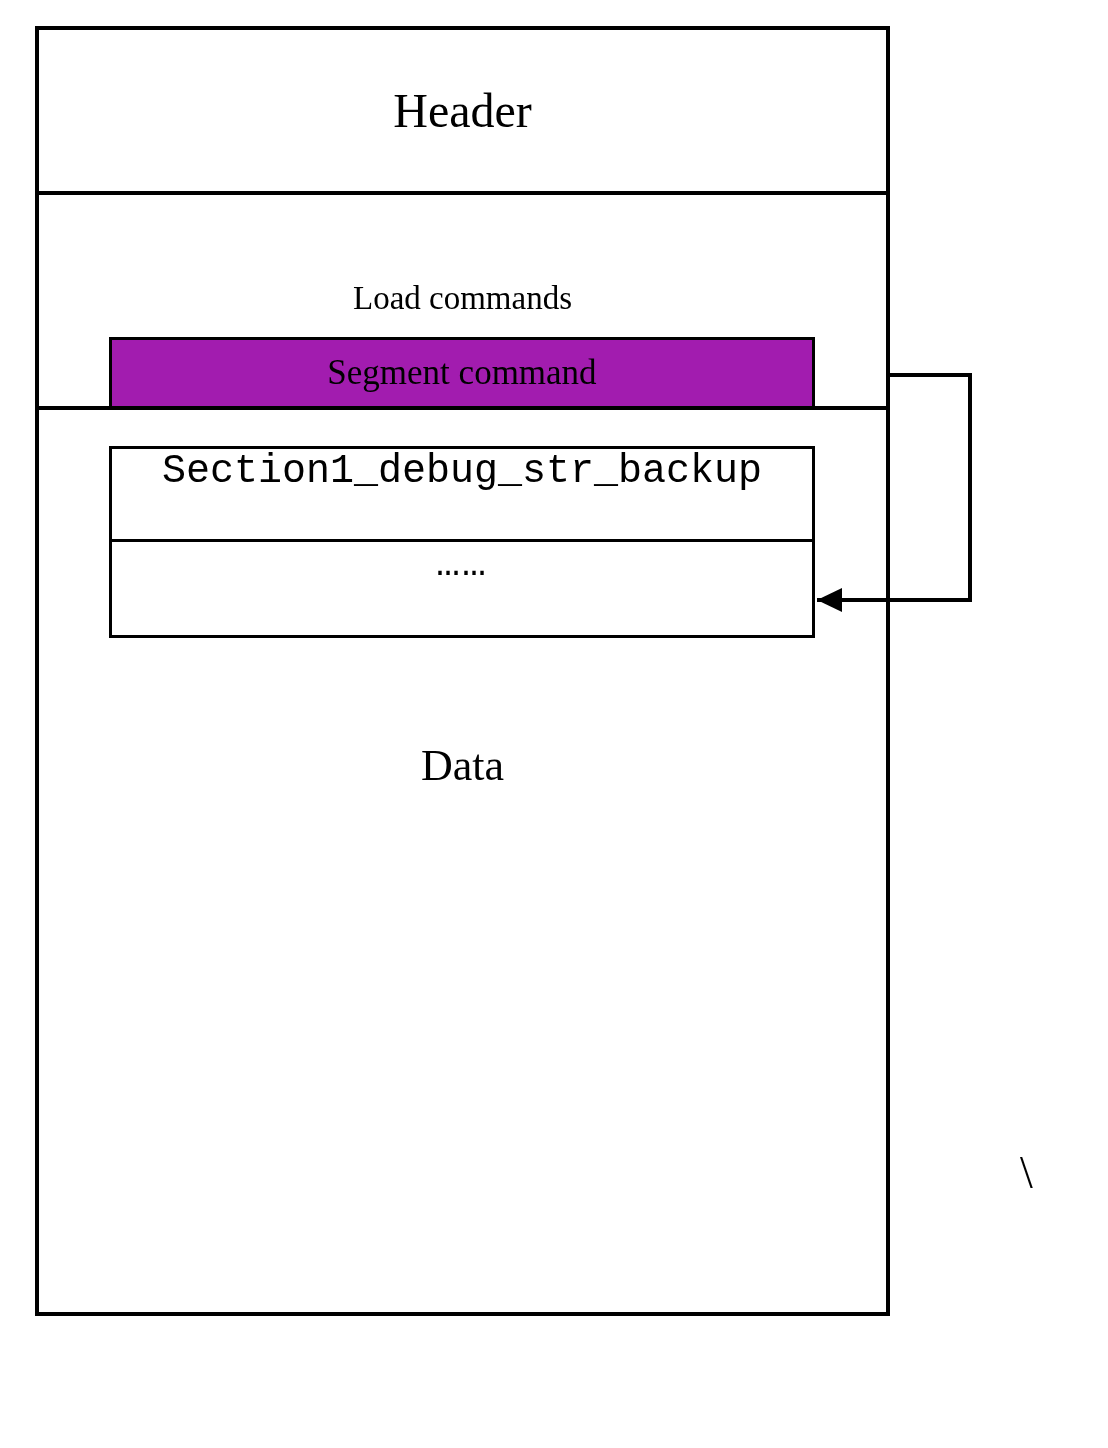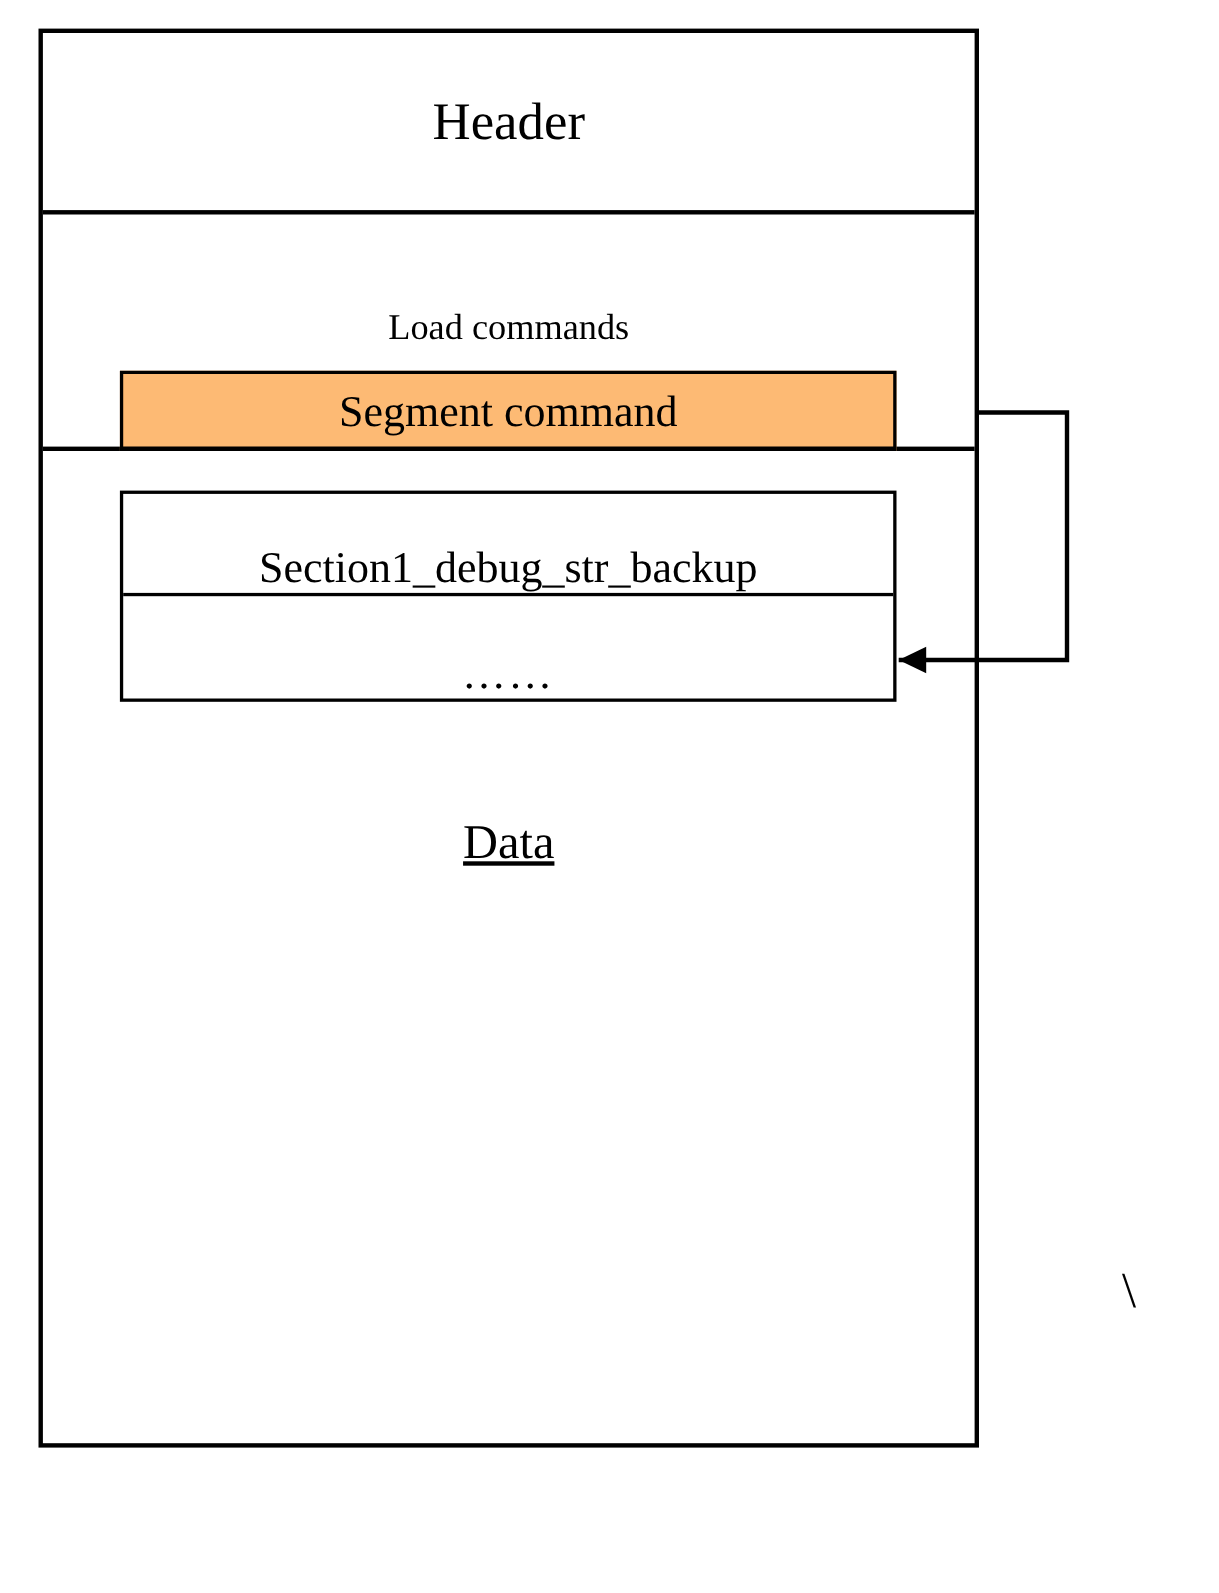--- a/index.html
+++ b/index.html
@@ -47,58 +47,58 @@
   }
   .segment-box {
     position: absolute;
     left: 70px;
     bottom: -4px;
     width: 706px;
     height: 73px;
     border: 3px solid #000;
     border-bottom: 4px solid #000;
     box-sizing: border-box;
-    background: #fdba74;
+    background: #a21caf;
     display: flex;
     align-items: center;
     justify-content: center;
-    font-size: 40px;
+    font-size: 35px;
   }
   .data-box {
     width: 100%;
     position: relative;
   }
   .sections-group {
     position: absolute;
     left: 70px;
     top: 36px;
     width: 706px;
     border: 3px solid #000;
     box-sizing: border-box;
   }
   .section-row {
     height: 93px;
     border-bottom: 3px solid #000;
     box-sizing: border-box;
     display: flex;
-    align-items: flex-end;
+    align-items: flex-start;
     justify-content: center;
     font-size: 40px;
+    font-family: Liberation Mono, monospace;
   }
   .section-row:last-child {
     border-bottom: none;
   }
   .data-label {
     position: absolute;
     top: 330px;
     left: 0;
     right: 0;
     text-align: center;
     font-size: 44px;
-    text-decoration: underline;
   }
   .dots {
     font-size: 40px;
     letter-spacing: 2px;
   }
   .backslash {
     position: absolute;
     left: 1020px;
     top: 1146px;
     font-size: 46px;

